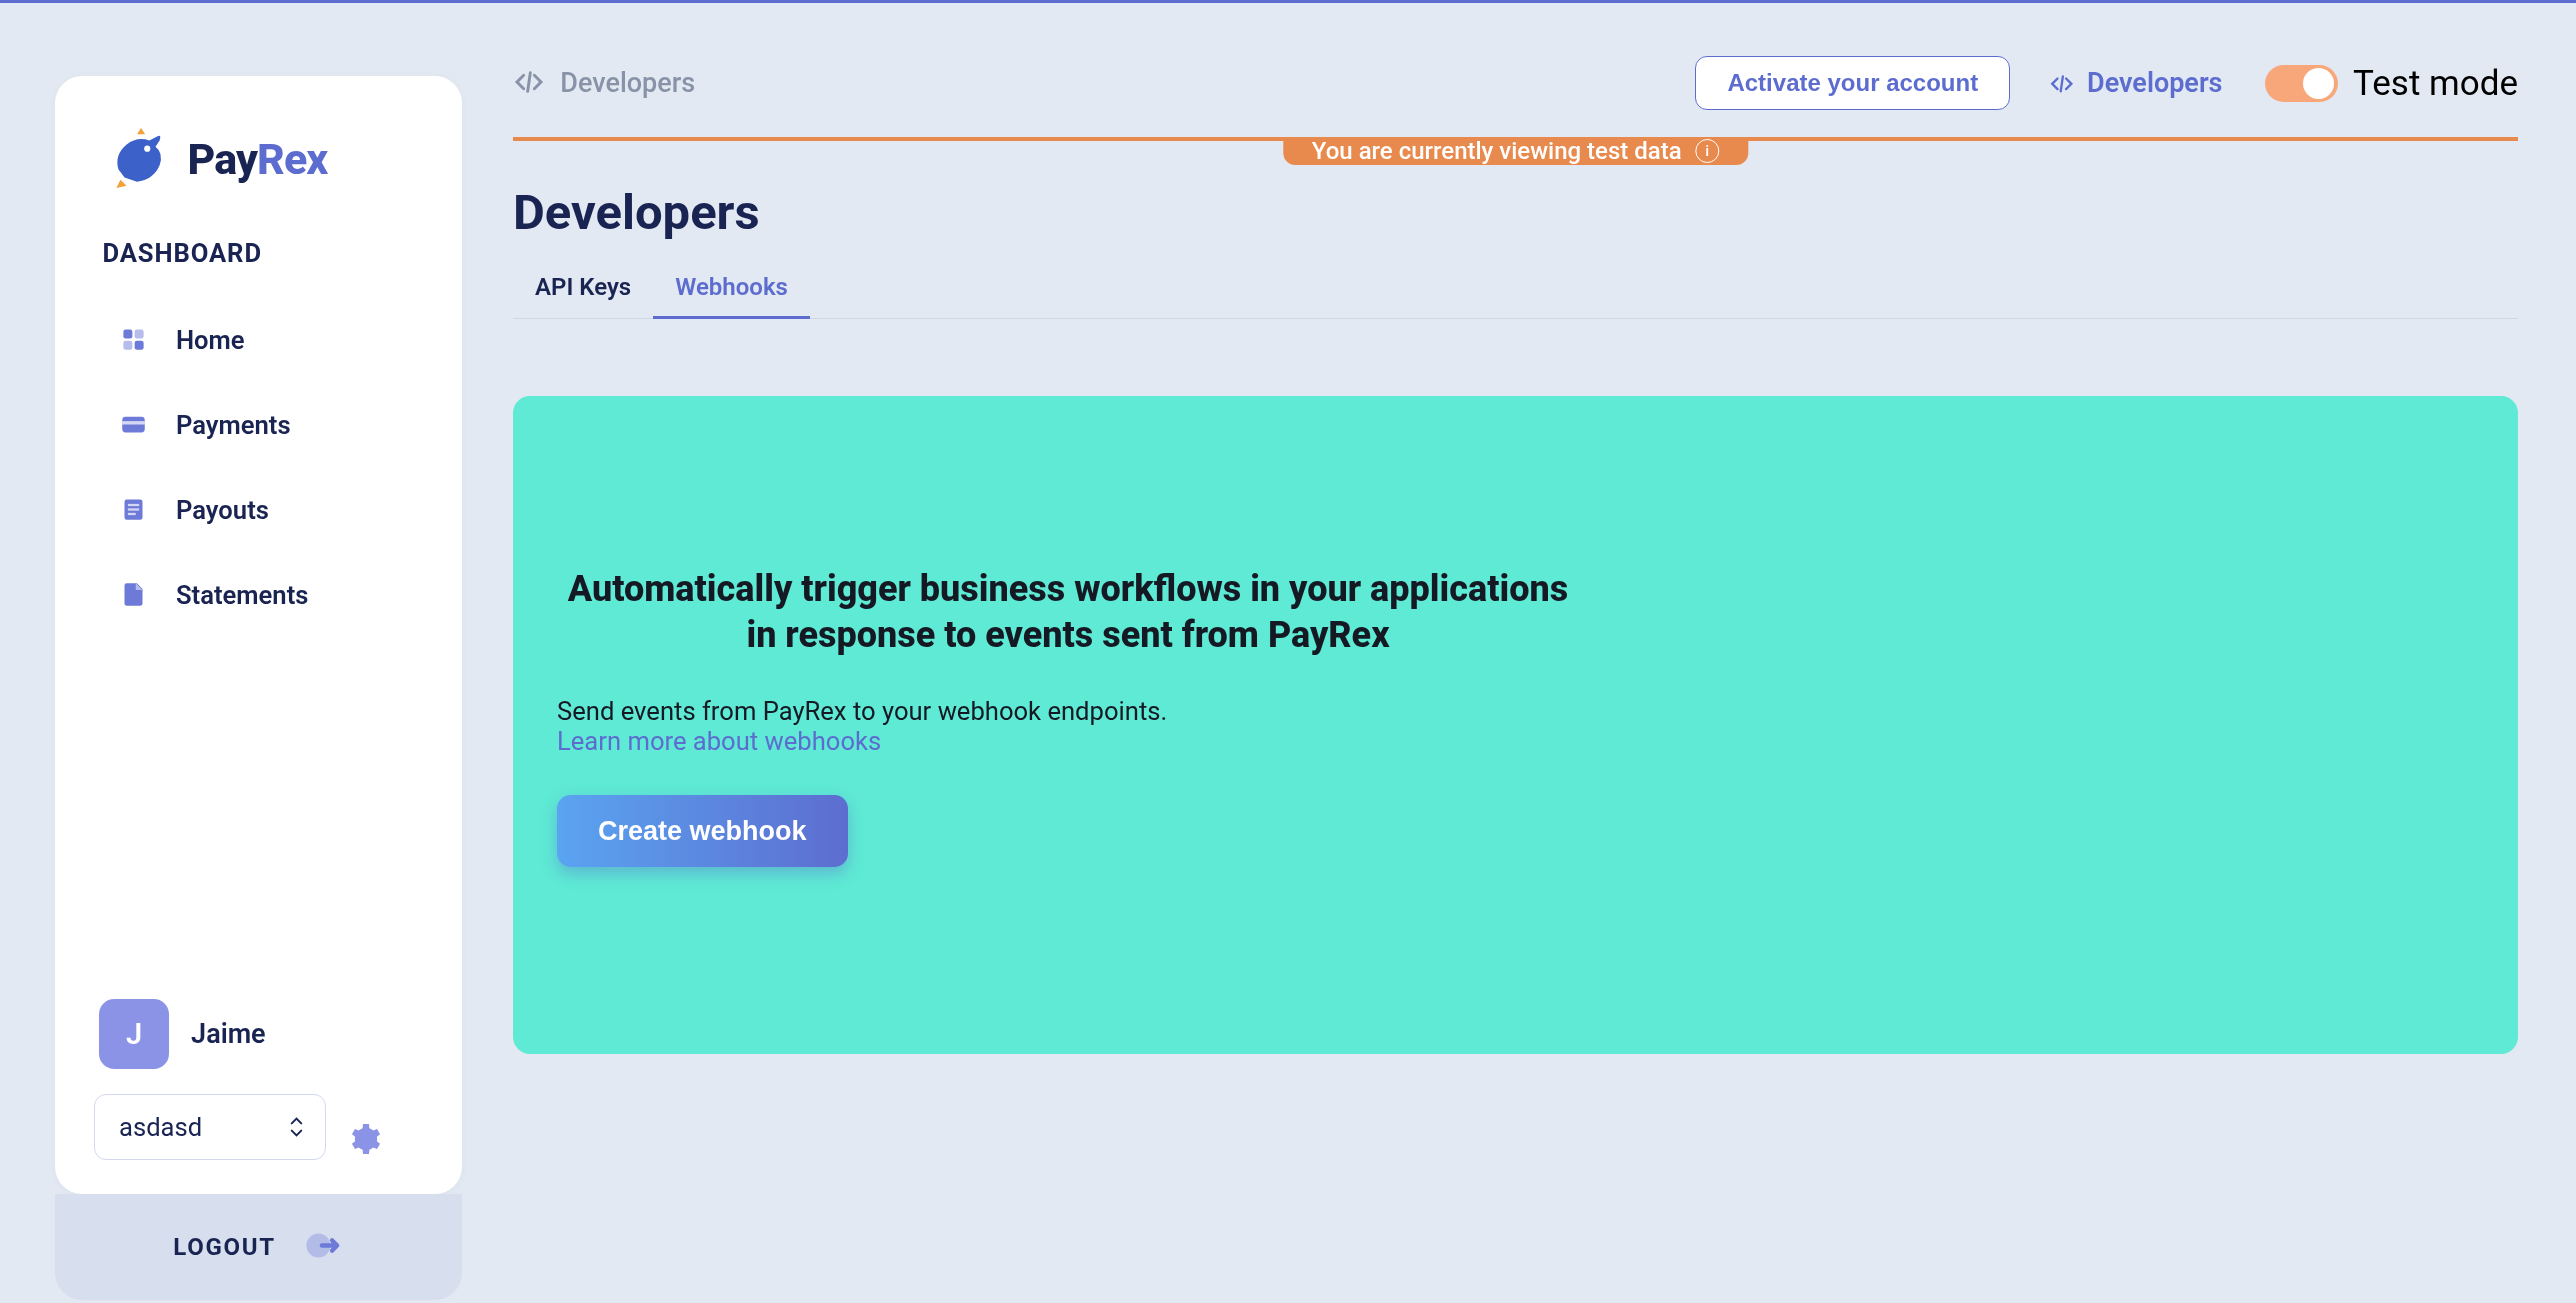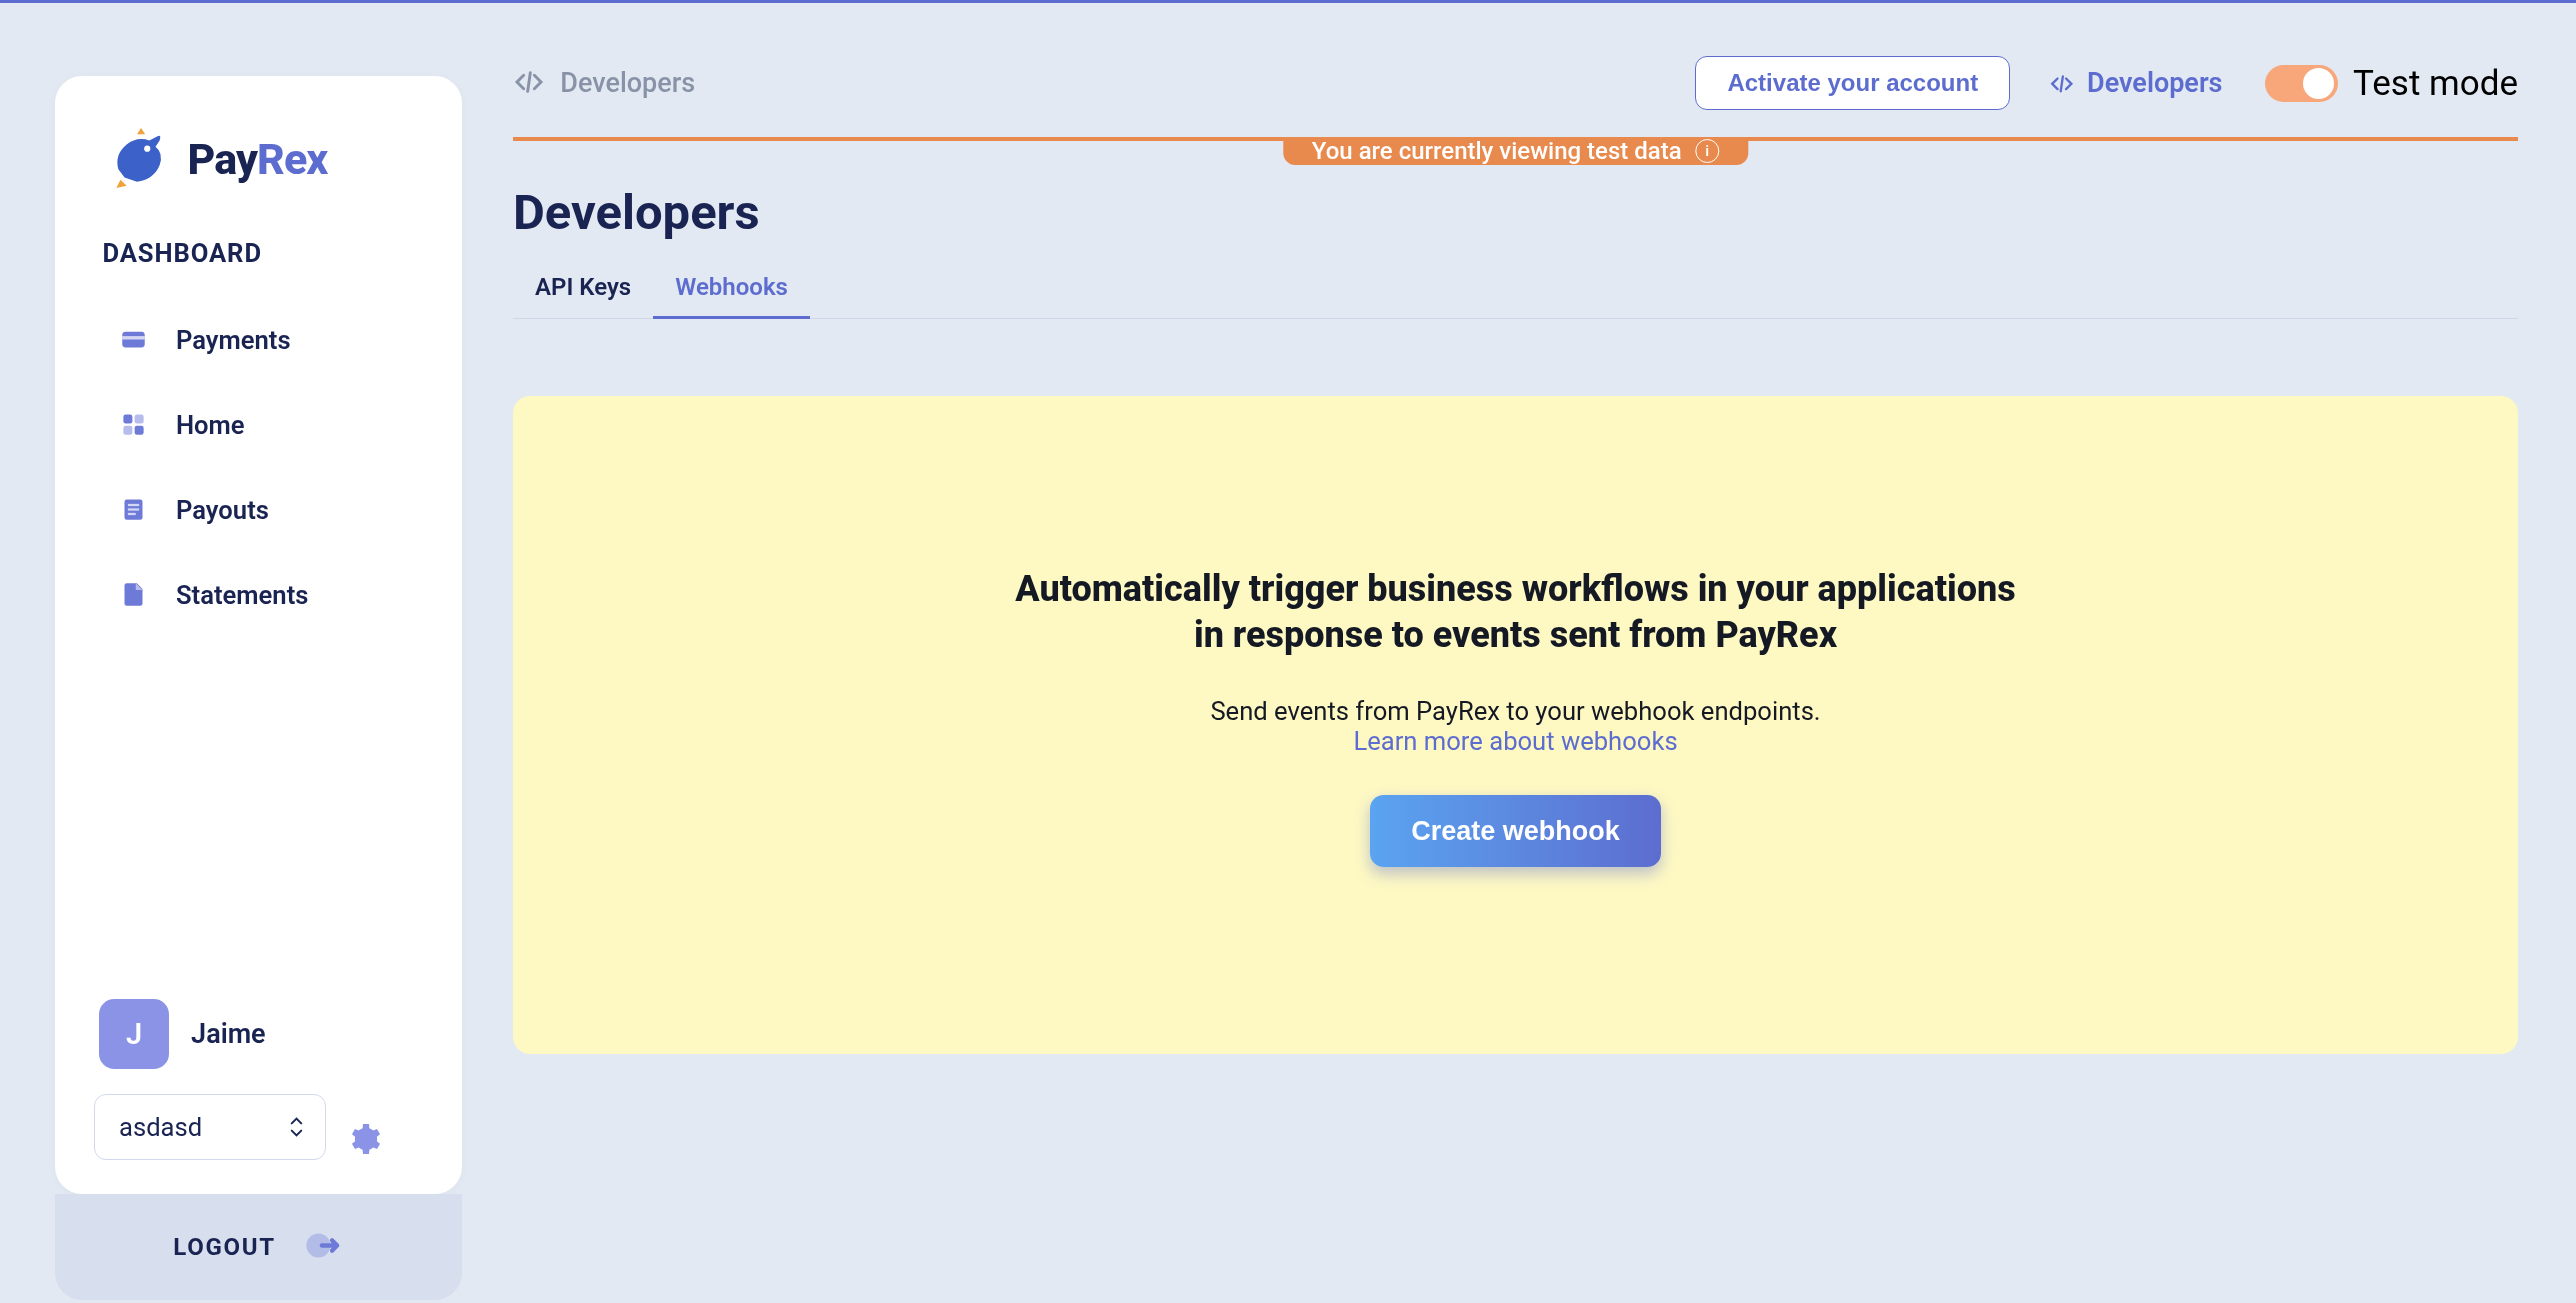--- a/index.html
+++ b/index.html
@@ -268,26 +268,26 @@
       border-bottom: 3.4px solid transparent;
       margin-bottom: -1.7px;
     }
     .tab.active {
       color: #5d6dcf;
       border-bottom-color: #5d6dcf;
     }
 
     .card {
       margin-top: 77px;
-      background: #fef9c3;
+      background: #5eead4;
       border-radius: 17px;
       padding: 170px 44px 187px;
       display: flex;
       flex-direction: column;
-      align-items: center;
+      align-items: flex-start;
       text-align: center;
     }
     .card-heading {
       font-size: 36px;
       font-weight: 800;
       color: #141924;
       line-height: 1.3;
       max-width: 1022px;
     }
     .card-sub {
@@ -331,36 +331,36 @@
         </span>
         <span class="logo-text"><span class="pay">Pay</span><span class="rex">Rex</span></span>
       </div>
 
       <div class="section-title">DASHBOARD</div>
 
       <div class="nav">
         <div class="nav-item">
           <span class="nav-icon">
             <svg width="27" height="27" viewBox="0 0 24 24" fill="currentColor">
-                <rect x="2" y="5" width="20" height="14" rx="3"></rect>
-                <rect x="2" y="9" width="20" height="3" fill="#fff" opacity="0.7"></rect>
-              </svg>
-          </span>
-          <span>Payments</span>
-        </div>
-        <div class="nav-item">
-          <span class="nav-icon">
-            <svg width="27" height="27" viewBox="0 0 24 24" fill="currentColor">
                 <rect x="3" y="3" width="8" height="8" rx="2"></rect>
                 <rect x="13" y="3" width="8" height="8" rx="2" opacity="0.5"></rect>
                 <rect x="3" y="13" width="8" height="8" rx="2" opacity="0.5"></rect>
                 <rect x="13" y="13" width="8" height="8" rx="2"></rect>
               </svg>
           </span>
           <span>Home</span>
+        </div>
+        <div class="nav-item">
+          <span class="nav-icon">
+            <svg width="27" height="27" viewBox="0 0 24 24" fill="currentColor">
+                <rect x="2" y="5" width="20" height="14" rx="3"></rect>
+                <rect x="2" y="9" width="20" height="3" fill="#fff" opacity="0.7"></rect>
+              </svg>
+          </span>
+          <span>Payments</span>
         </div>
         <div class="nav-item">
           <span class="nav-icon">
             <svg width="27" height="27" viewBox="0 0 24 24" fill="currentColor">
                 <rect x="4" y="3" width="16" height="18" rx="2"></rect>
                 <rect x="7" y="7" width="10" height="2" fill="#fff" opacity="0.7"></rect>
                 <rect x="7" y="11" width="10" height="2" fill="#fff" opacity="0.7"></rect>
                 <rect x="7" y="15" width="7" height="2" fill="#fff" opacity="0.7"></rect>
               </svg>
           </span>

